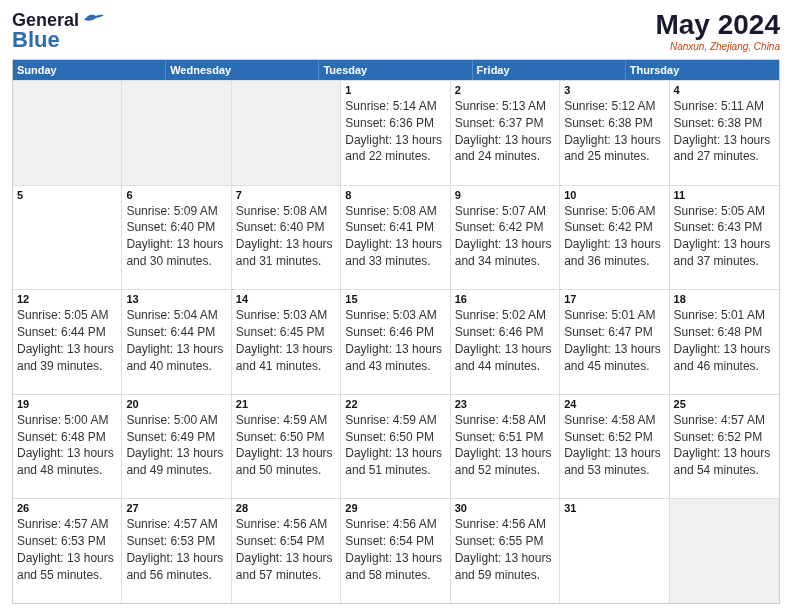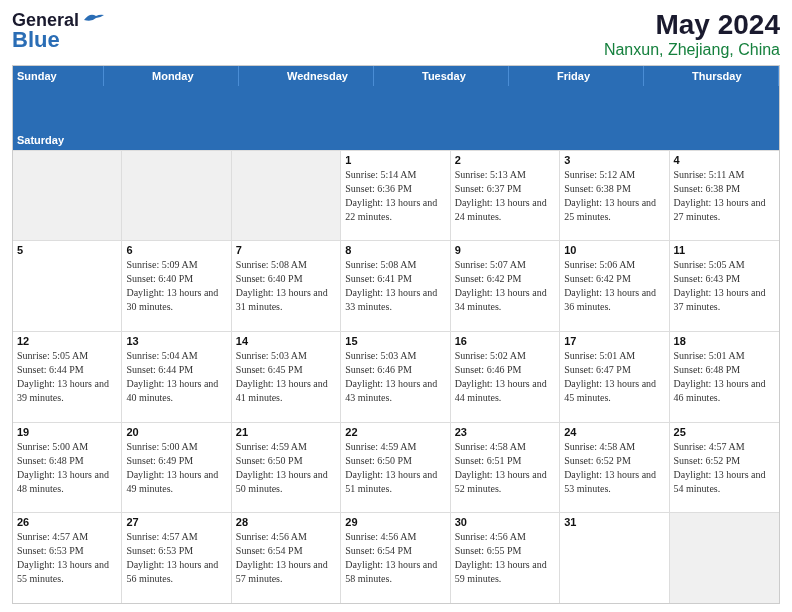--- a/index.html
+++ b/index.html
@@ -36,34 +36,34 @@
     .title-block {
       text-align: right;
     }
     .title-month {
       font-size: 28px;
       font-weight: bold;
       color: #1a1a2e;
       line-height: 1.1;
     }
     .title-location {
-      font-size: 16px;
-      color: #15803d;
+      font-size: 10px;
+      color: #c2410c;
+      font-style: italic;
     }
     .calendar {
       flex: 1;
       display: flex;
       flex-direction: column;
       border: 1px solid #ccc;
     }
     .cal-header {
       display: grid;
-      grid-template-columns: repeat(6, 1fr);
+      grid-template-columns: repeat(5, 1fr);
       background: #2a6db5;
-      gap: 44px;
     }
     .cal-header-cell {
       color: #fff;
       font-size: 11px;
       font-weight: bold;
       padding: 4px 4px;
       text-align: left;
       border-right: 1px solid #4a8dd5;
     }
     .cal-header-cell:last-child { border-right: none; }
@@ -88,24 +88,23 @@
     }
     .cal-cell:last-child { border-right: none; }
     .cal-cell.shaded { background: #f0f0f0; }
     .day-num {
       font-size: 11px;
       font-weight: bold;
       color: #111;
       margin-bottom: 2px;
     }
     .cell-text {
-      font-size: 10px;
+      font-size: 12px;
       color: #333;
       line-height: 1.4;
-      font-family: Liberation Serif, serif;
     }
   </style>
 </head>
 <body>
 
 <div class="page">
   <div class="header">
     <div class="logo">
       <div class="logo-row">
         <span style="font-size:18px;font-weight:bold;color:#1a1a2e;">General</span>
@@ -117,26 +116,24 @@
     </div>
     <div class="title-block">
       <div class="title-month">May 2024</div>
       <div class="title-location">Nanxun, Zhejiang, China</div>
     </div>
   </div>
 
   <div class="calendar">
     <div class="cal-header">
       <div class="cal-header-cell">Sunday</div>
-      <div class="cal-header-cell">Monday</div>
       <div class="cal-header-cell">Wednesday</div>
       <div class="cal-header-cell">Tuesday</div>
       <div class="cal-header-cell">Friday</div>
       <div class="cal-header-cell">Thursday</div>
-      <div class="cal-header-cell">Saturday</div>
     </div>
     <div class="cal-body" id="cal-body">
     <div class="cal-week">
           <div class="cal-cell shaded"></div>
           <div class="cal-cell shaded"></div>
           <div class="cal-cell shaded"></div>
           <div class="cal-cell">
             <div class="day-num">1</div>
             <div class="cell-text">Sunrise: 5:14 AM<br>Sunset: 6:36 PM<br>Daylight: 13 hours and 22 minutes.</div>
           </div>

